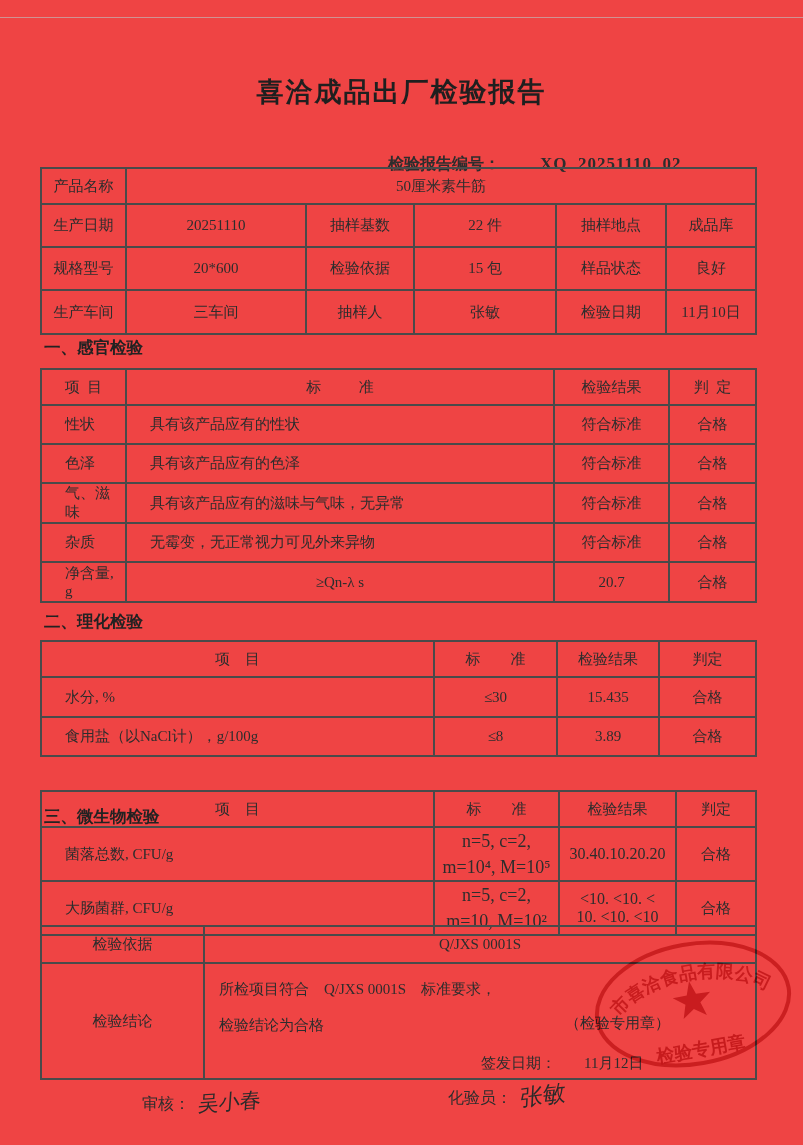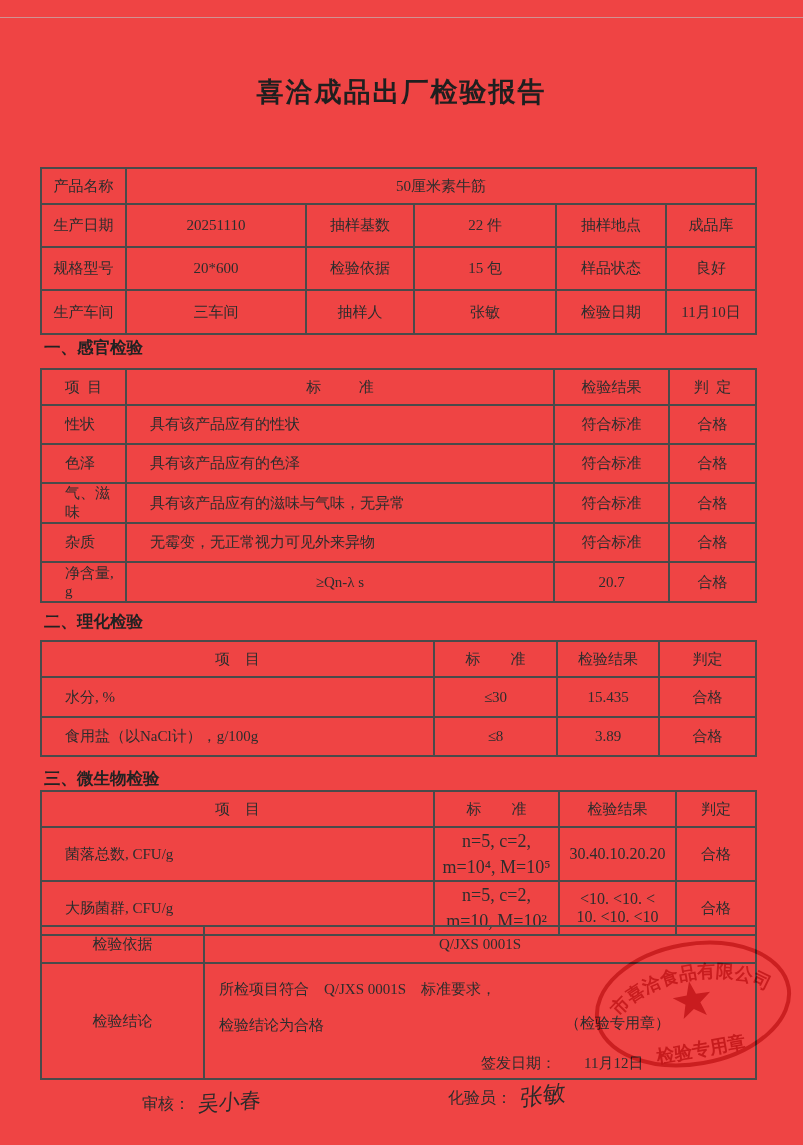--- a/index.html
+++ b/index.html
@@ -35,20 +35,23 @@
   .stamp{position:absolute;left:583px;top:926px;mix-blend-mode:multiply;opacity:.88;}
 </style>
 </head>
 <body>
 
 <div class="page">
   <div class="scanline"></div>
 
   <div class="title">喜洽成品出厂检验报告</div>
 
+  <div class="repno">
+    <span class="lab">检验报告编号：</span><span class="val">XQ  20251110  02</span>
+  </div>
 
   <table class="t" style="top:167px">
     <colgroup>
         <col style="width:85px">
         <col style="width:180px">
         <col style="width:108px">
         <col style="width:142px">
         <col style="width:110px">
         <col style="width:90px">
       </colgroup>
@@ -157,21 +160,21 @@
     </tr>
     <tr class="r39">
       <td class="l">食用盐（以NaCl计），g/100g</td>
       <td>≤8</td>
       <td>3.89</td>
       <td>合格</td>
     </tr>
   </tbody>
     </table>
 
-  <div class="sec" style="top:768px">三、微生物检验</div>
+  <div class="sec" style="top:806px">三、微生物检验</div>
 
   <table class="t" style="top:790px">
     <colgroup>
         <col style="width:393px">
         <col style="width:125px">
         <col style="width:117px">
         <col style="width:80px">
       </colgroup>
     <tbody>
         <tr class="r36">

